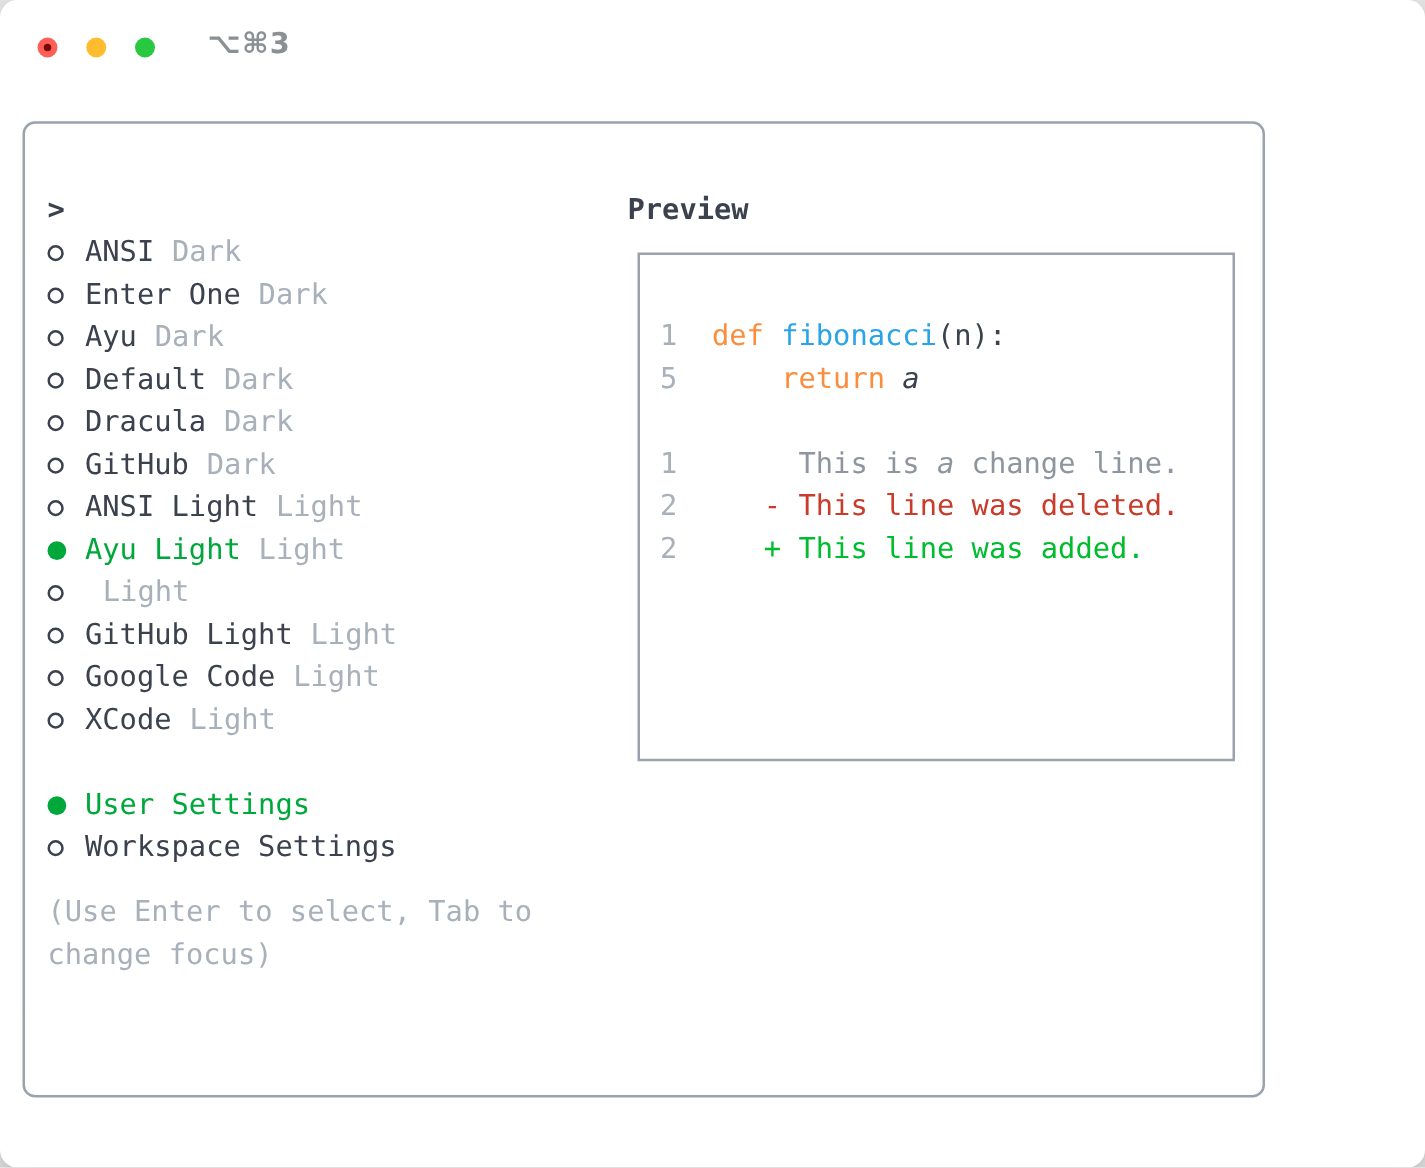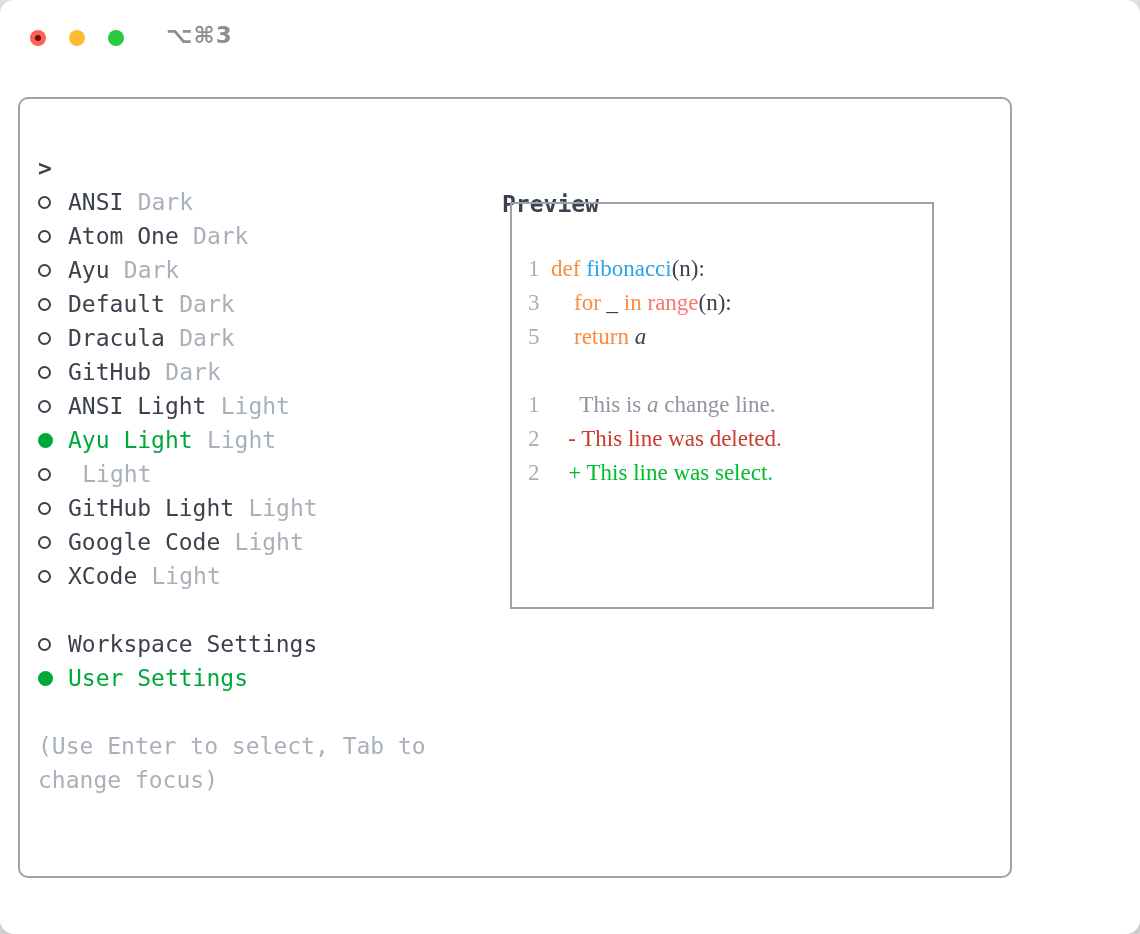--- a/index.html
+++ b/index.html
@@ -24,26 +24,26 @@
   .leftcol{position:absolute;left:18px;top:52px;width:432px;font-size:23px;color:var(--fg,#3b414d);}
   .row{display:flex;align-items:center;height:34px;white-space:pre;}
   .bullet-col{flex:0 0 30px;display:flex;align-items:center;}
   .radio{width:13px;height:13px;border:2px solid var(--fg,#3b414d);border-radius:50%;box-sizing:border-box;}
   .selected .radio{width:15px;height:15px;border:none;background:var(--green,#00a83c);}
   .prompt{font-weight:bold;color:var(--fg,#3b414d);}
   .hdr{font-weight:bold;}
   .t-variant{color:var(--muted,#a8b0ba);margin-left:0.62em;}
   .selected .t-name{color:var(--green,#00a83c);}
   .spacer{height:34px;}
-  .hint{margin-top:34px;line-height:34px;color:var(--muted,#a8b0ba);white-space:normal;width:420px;}
+  .hint{margin-top:18px;line-height:34px;color:var(--muted,#a8b0ba);white-space:normal;width:420px;}
   
   .preview-label{position:absolute;left:482px;top:52px;height:34px;line-height:34px;
-    font-size:23px;font-weight:bold;color:var(--fg,#3b414d);margin-top:36px;}
-  .preview-box{position:absolute;left:490px;top:103px;width:424px;height:407px;
-    border:2px solid var(--border,#9aa2ad);box-sizing:border-box;padding:48px 0 0 16px;overflow:hidden;font-family:Liberation Serif, serif;}
+    font-size:23px;font-weight:bold;color:var(--fg,#3b414d);}
+  .preview-box{position:absolute;left:490px;top:103px;width:478px;height:407px;
+    border:2px solid var(--border,#9aa2ad);box-sizing:border-box;padding:48px 0 0 16px;overflow:hidden;}
   .code-line{height:34px;line-height:34px;font-size:23px;white-space:pre;color:var(--fg,#3b414d);}
   .c-ln{color:var(--muted,#a8b0ba);}
   .c-fg{color:var(--fg,#3b414d);}
   .c-kw{color:var(--kw,#fa8d3e);}
   .c-fn{color:var(--fn,#29a4e9);}
   .c-num{color:var(--num,#a37acc);}
   .c-call{color:var(--call,#f8776f);}
   .c-ctx{color:var(--ctx,#8f959e);margin-top:11px;}
   .c-del{color:var(--del,#c93b2b);margin-top:12px;}
   .c-add{color:var(--add,#00bd2f);}
@@ -70,21 +70,21 @@
         <span class="bullet-col"><span class="prompt">&gt;</span></span>
       </div>
 
       <div>
           <div class="row theme-item">
     <span class="bullet-col"><span class="radio"></span></span>
     <span class="t-name">ANSI</span><span class="t-variant">Dark</span>
   </div>
           <div class="row theme-item">
     <span class="bullet-col"><span class="radio"></span></span>
-    <span class="t-name">Atom One</span><span class="t-variant">Dark</span>
+    <span class="t-name">Enter One</span><span class="t-variant">Dark</span>
   </div>
           <div class="row theme-item">
     <span class="bullet-col"><span class="radio"></span></span>
     <span class="t-name">Ayu</span><span class="t-variant">Dark</span>
   </div>
           <div class="row theme-item">
     <span class="bullet-col"><span class="radio"></span></span>
     <span class="t-name">Default</span><span class="t-variant">Dark</span>
   </div>
           <div class="row theme-item">
@@ -118,39 +118,38 @@
           <div class="row theme-item">
     <span class="bullet-col"><span class="radio"></span></span>
     <span class="t-name">XCode</span><span class="t-variant">Light</span>
   </div>
         </div>
 
       <div class="spacer"></div>
 
 
       <div>
+          <div class="row apply-option selected">
+    <span class="bullet-col"><span class="radio"></span></span>
+    <span class="t-name">User Settings</span>
+  </div>
           <div class="row apply-option">
     <span class="bullet-col"><span class="radio"></span></span>
     <span class="t-name">Workspace Settings</span>
-  </div>
-          <div class="row apply-option selected">
-    <span class="bullet-col"><span class="radio"></span></span>
-    <span class="t-name">User Settings</span>
   </div>
         </div>
 
       <div class="hint">(Use Enter to select, Tab to change focus)</div>
     </div>
 
     <div class="preview-label">Preview</div>
 
     <div class="preview-box">
         <div class="code-line"><span class="c-ln">1  </span><span class="c-kw">def</span><span class="c-fg"> </span><span class="c-fn">fibonacci</span><span class="c-fg">(n):</span></div>
-        <div class="code-line"><span class="c-ln">3  </span><span class="c-fg">    </span><span class="c-kw">for</span><span class="c-fg"> _ </span><span class="c-kw">in</span><span class="c-fg"> </span><span class="c-call">range</span><span class="c-fg">(n):</span></div>
         <div class="code-line"><span class="c-ln">5  </span><span class="c-fg">    </span><span class="c-kw">return</span><span class="c-fg"> </span><span class="c-fg ital">a</span></div>
         <div class="code-line"></div>
         <div class="code-line"><span class="c-ln">1  </span><span class="c-ctx">     This is </span><span class="c-ctx ital">a</span><span class="c-ctx"> change line.</span></div>
         <div class="code-line"><span class="c-ln">2  </span><span class="c-del">   - This line was deleted.</span></div>
-        <div class="code-line"><span class="c-ln">2  </span><span class="c-add">   + This line was select.</span></div>
+        <div class="code-line"><span class="c-ln">2  </span><span class="c-add">   + This line was added.</span></div>
       </div>
 
   </div>
 </div>
 
 </body></html>

